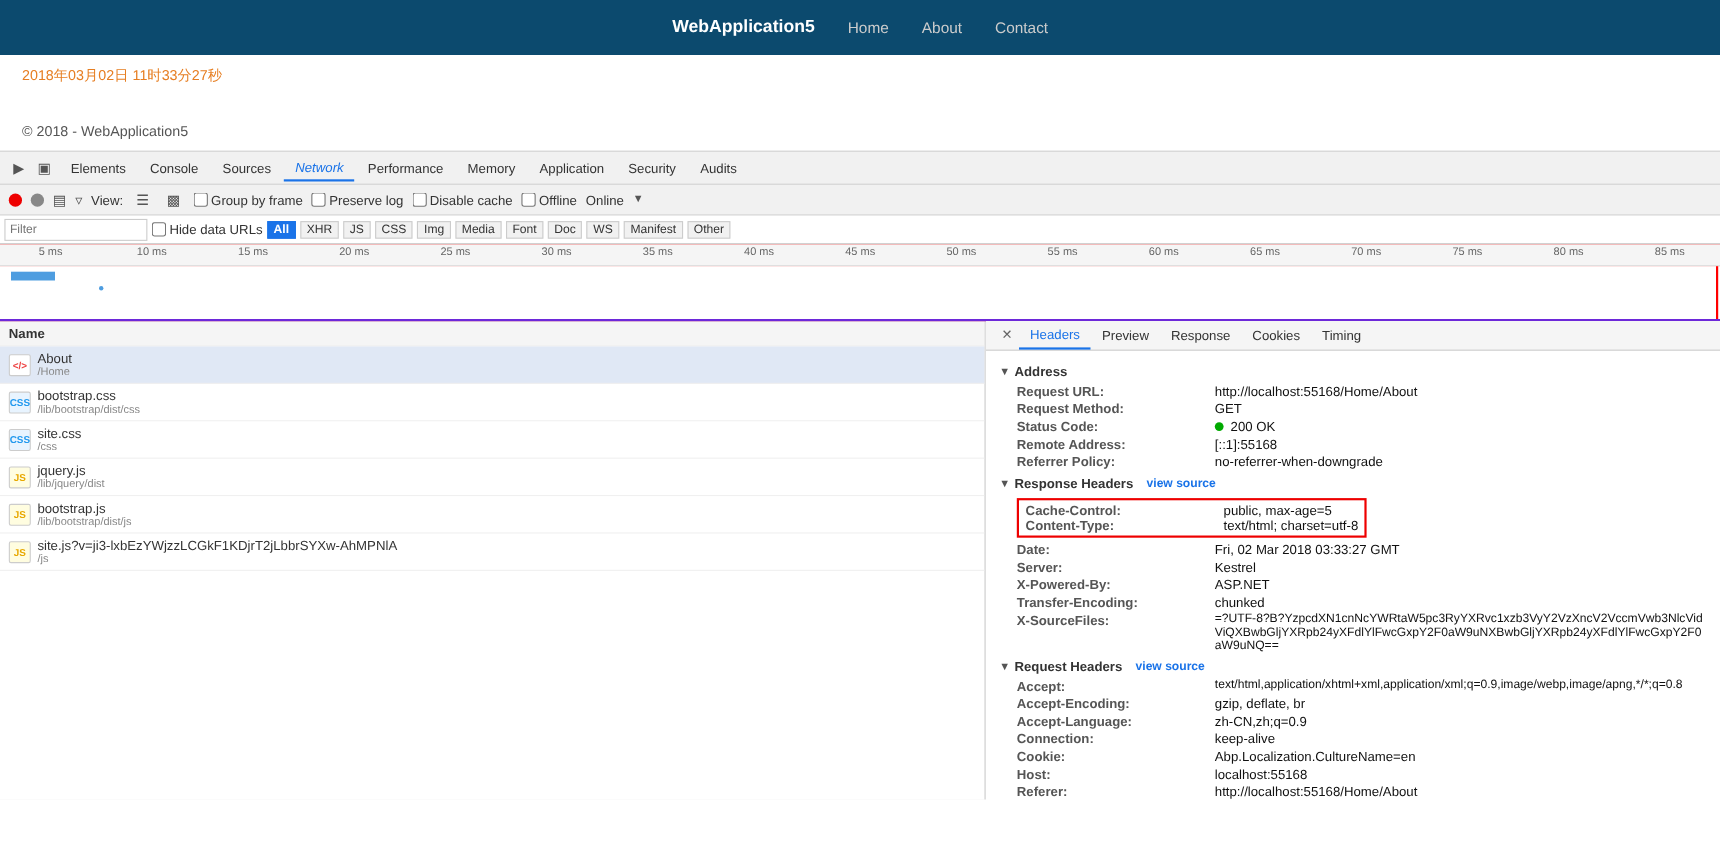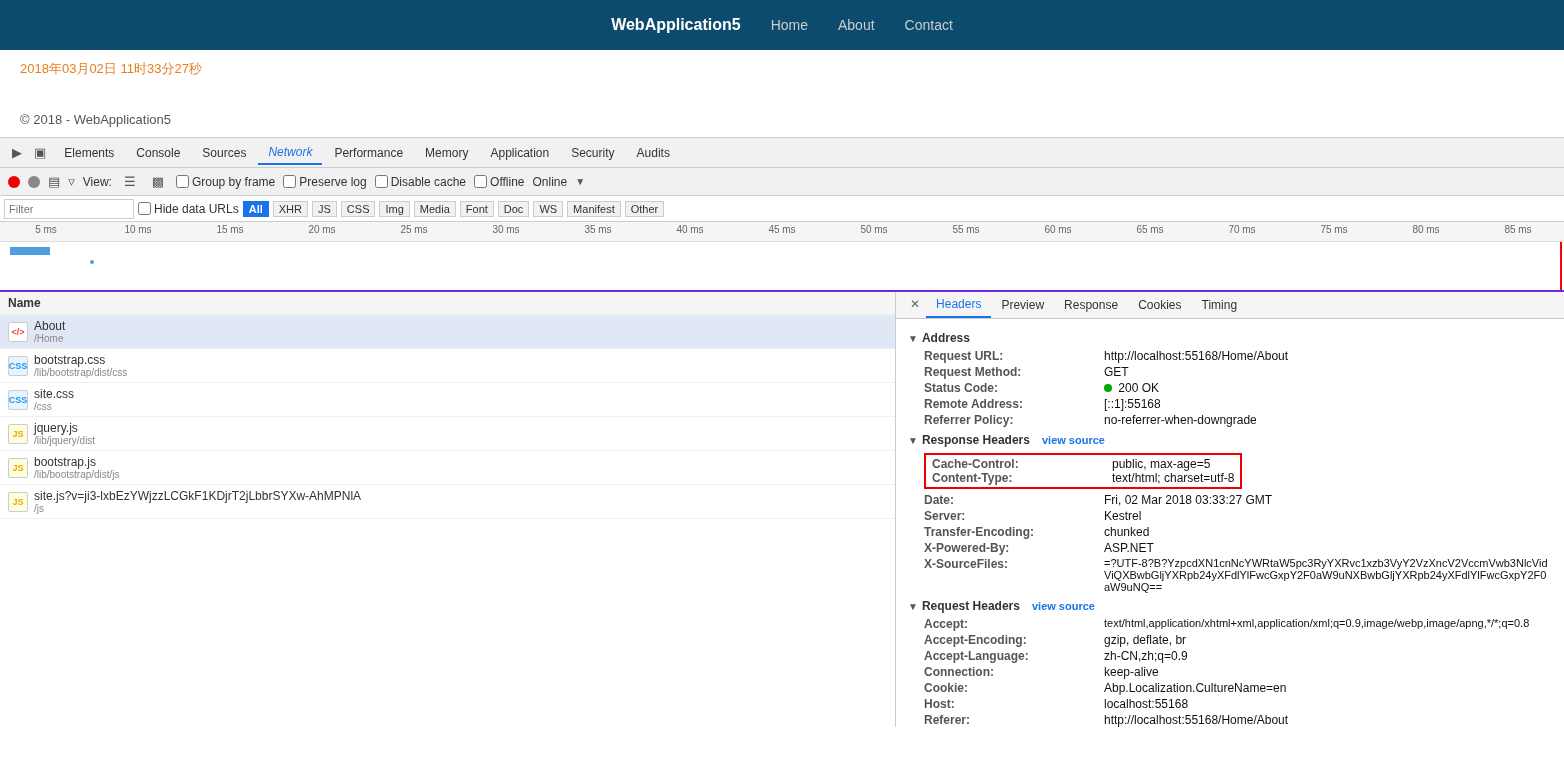--- a/index.html
+++ b/index.html
@@ -554,26 +554,26 @@
 
         <div class="header-row">
           <span class="header-key">Date:</span>
           <span class="header-val">Fri, 02 Mar 2018 03:33:27 GMT</span>
         </div>
         <div class="header-row">
           <span class="header-key">Server:</span>
           <span class="header-val">Kestrel</span>
         </div>
         <div class="header-row">
+          <span class="header-key">X-Powered-By:</span>
+          <span class="header-val">ASP.NET</span>
+        </div>
+        <div class="header-row">
           <span class="header-key">Transfer-Encoding:</span>
           <span class="header-val">chunked</span>
-        </div>
-        <div class="header-row">
-          <span class="header-key">X-Powered-By:</span>
-          <span class="header-val">ASP.NET</span>
         </div>
         <div class="header-row">
           <span class="header-key">X-SourceFiles:</span>
           <span class="header-val long-val">=?UTF-8?B?YzpcdXN1cnNcYWRtaW5pc3RyYXRvc1xzb3VyY2VzXncV2VccmVwb3NlcVidViQXBwbGljYXRpb24yXFdlYlFwcGxpY2F0aW9uNXBwbGljYXRpb24yXFdlYlFwcGxpY2F0aW9uNQ==</span>
         </div>
 
         
         <div class="section-title">
           <span class="section-triangle">▼</span>
           <span>Request Headers</span>

